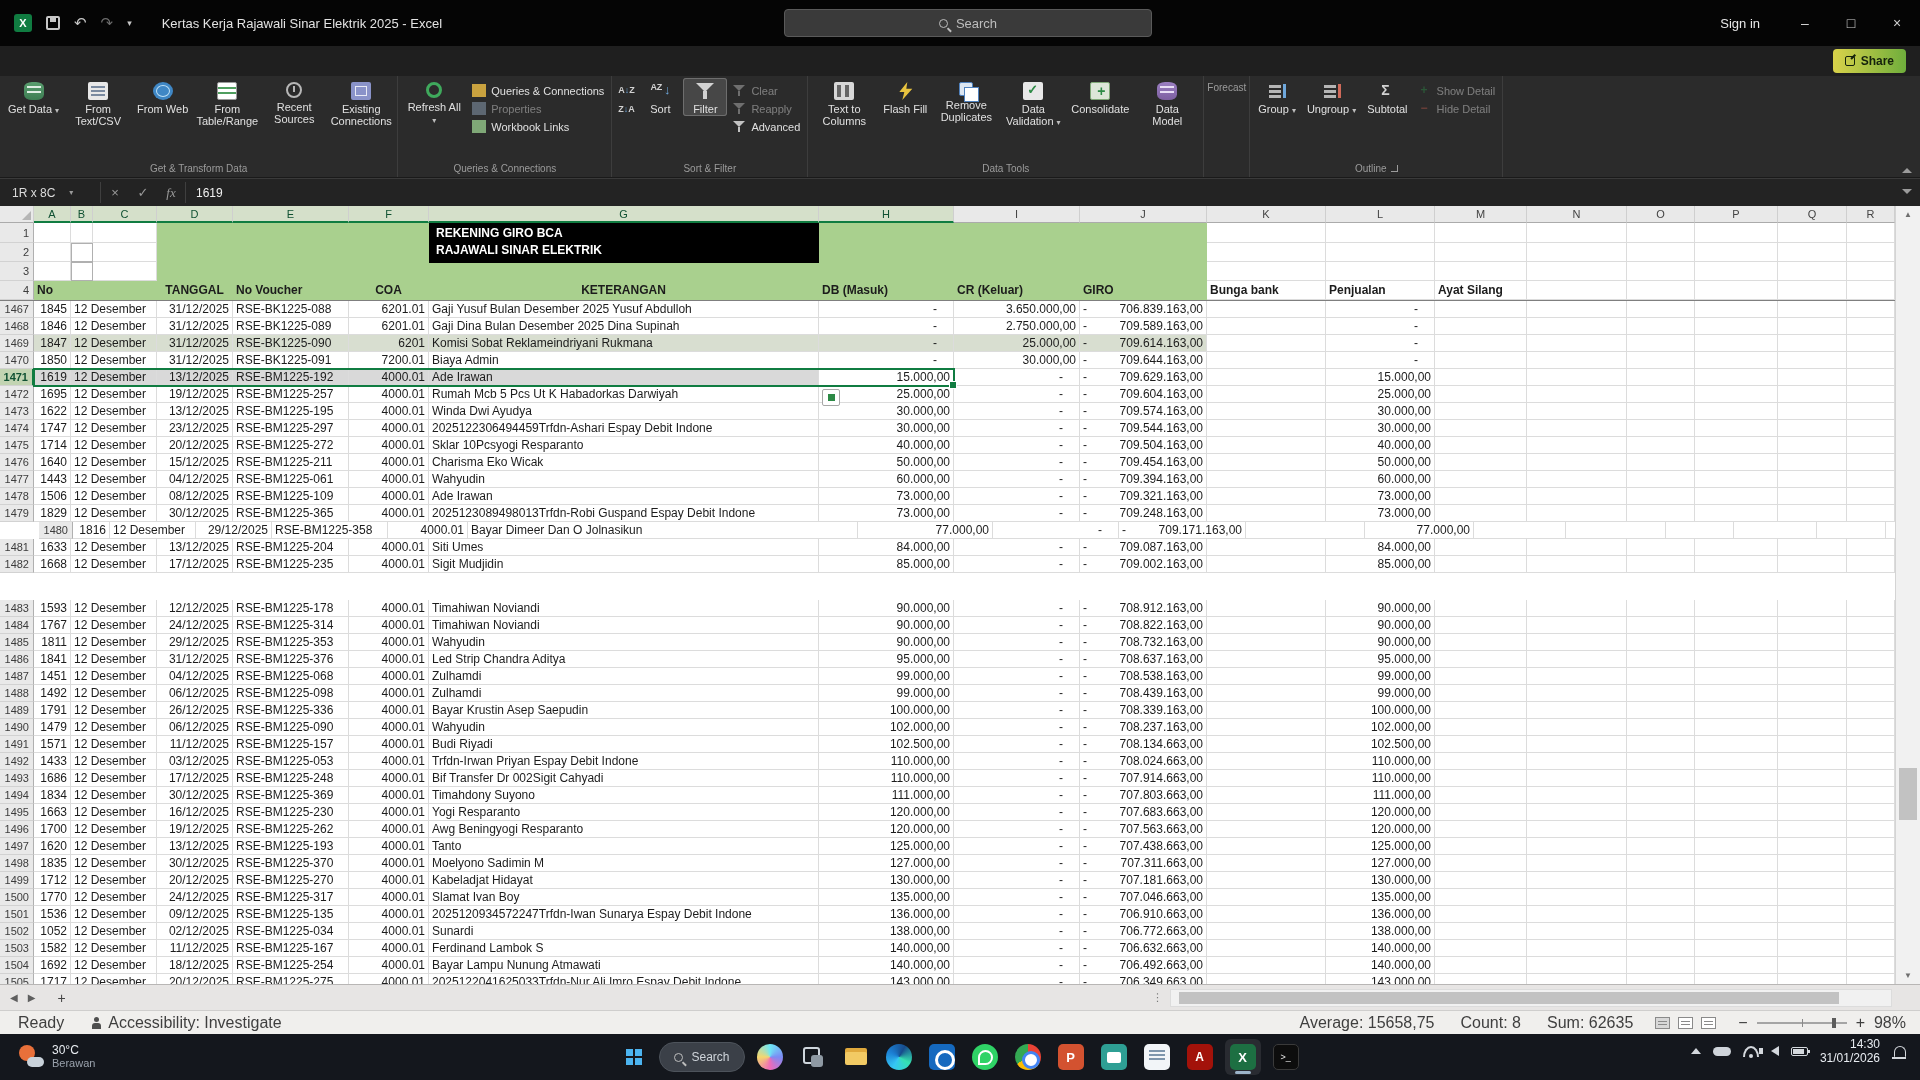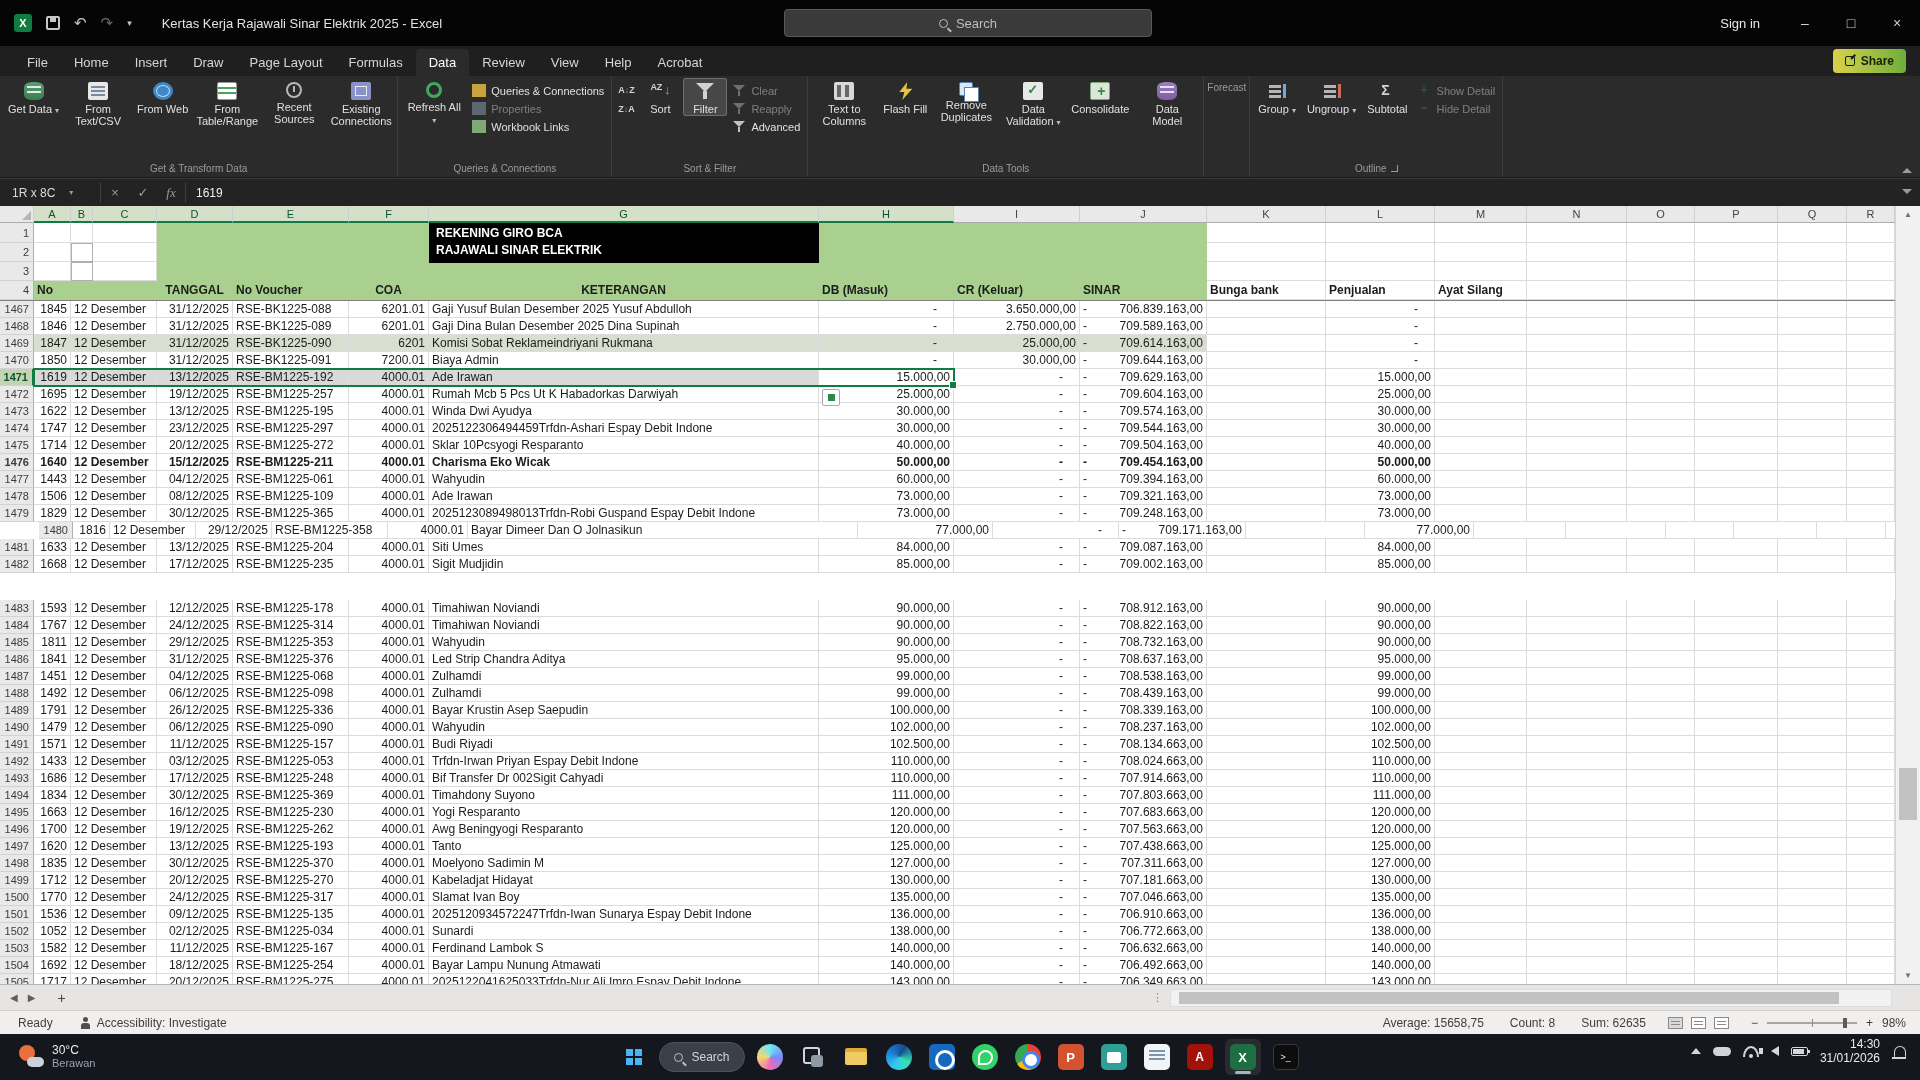--- a/index.html
+++ b/index.html
@@ -145,21 +145,21 @@
   .stabs { display:flex; align-items:stretch; }
   .stab { display:flex; align-items:center; padding:0 12px; border-right:1px solid #c6c4c3; background:#dcdad9; color:#333; }
   .stab.tgreen { background:#3e9b4f; color:#10300f; }
   .stab.tact { background:#fff; color:#0f6b38; font-weight:bold; border-bottom:3px solid #217346; padding:0 16px; }
   .addtab { display:flex; align-items:center; padding:0 12px; color:#444; font-size:14px; }
   .splitter { position:absolute; left:1152px; top:0; bottom:0; display:flex; align-items:center; color:#7a7a7a; font-size:11px; }
   .hscroll { position:absolute; left:1170px; right:28px; top:4px; height:18px; background:#f1f1f1; border:1px solid #dcdcdc; }
   .hthumb { position:absolute; left:8px; width:660px; top:2px; bottom:2px; background:#c2c2c2; }
 
   
-  .statusbar { height:24px; background:#f0efed; border-top:1px solid #cfcecd; display:flex; align-items:center; font-size:12px; color:#3f3f3f; flex:none; }
+  .statusbar { height:24px; background:#f0efed; border-top:1px solid #cfcecd; display:flex; align-items:center; font-size:16px; color:#3f3f3f; flex:none; }
   .sleft { display:flex; align-items:center; gap:26px; padding-left:18px; }
   .accwrap { display:flex; align-items:center; gap:6px; }
   .accic { width:12px; height:12px; position:relative; }
   .accic::before { content:''; position:absolute; left:4px; top:0; width:5px; height:5px; border-radius:50%; background:#4f4f4f; }
   .accic::after { content:''; position:absolute; left:2px; top:6px; width:9px; height:6px; border-radius:3px 3px 0 0; background:#4f4f4f; }
   .sright { margin-left:auto; display:flex; align-items:center; gap:22px; padding-right:14px; }
   .stats { display:flex; gap:26px; }
   .vics { display:flex; gap:8px; }
   .vic { width:15px; height:12px; border:1px solid #8a8a8a; background:#fff; position:relative; }
   .vic.actv { background:#d8d8d8; }
@@ -247,33 +247,20 @@
     </div>
     <div class="tright">
       <span class="signin">Sign in</span>
       <span class="winbtn">–</span>
       <span class="winbtn">□</span>
       <span class="winbtn">×</span>
     </div>
   </div>
 
   <div class="menubar">
-    <div class="mtabs">
-        <div class="mtab">File</div>
-        <div class="mtab">Home</div>
-        <div class="mtab">Insert</div>
-        <div class="mtab">Draw</div>
-        <div class="mtab">Page Layout</div>
-        <div class="mtab">Formulas</div>
-        <div class="mtab act">Data</div>
-        <div class="mtab">Review</div>
-        <div class="mtab">View</div>
-        <div class="mtab">Help</div>
-        <div class="mtab">Acrobat</div>
-      </div>
     <div class="sharebtn">
       <span class="shic"></span>
       <span>Share</span>
     </div>
   </div>
 
   <div class="ribbon">
 
     <div class="rgroup">
       <div class="rgrow">
@@ -537,21 +524,21 @@
           <div class="c rh">4</div>
           <div class="c grn b">No</div>
           <div class="c grn"></div>
           <div class="c grn"></div>
           <div class="c grn b ctr">TANGGAL</div>
           <div class="c grn b">No Voucher</div>
           <div class="c grn b ctr">COA</div>
           <div class="c grn b ctr">KETERANGAN</div>
           <div class="c grn b">DB (Masuk)</div>
           <div class="c grn b">CR (Keluar)</div>
-          <div class="c grn b">SINAR</div>
+          <div class="c grn b">GIRO</div>
           <div class="c b">Bunga bank</div>
           <div class="c b">Penjualan</div>
           <div class="c b">Ayat Silang</div>
           <div class="c "></div>
           <div class="c "></div>
           <div class="c "></div>
           <div class="c "></div>
           <div class="c "></div>
         </div>
         <div class="grow drow" style="height: 17px;">
@@ -754,21 +741,21 @@
           </div>
           <div class="c ck"></div>
           <div class="c cl num">40.000,00</div>
           <div class="c cm"></div>
           <div class="c"></div>
           <div class="c"></div>
           <div class="c"></div>
           <div class="c"></div>
           <div class="c"></div>
         </div>
-        <div class="grow drow" style="height: 17px; font-weight: bold;">
+        <div class="grow drow" style="height: 17px;">
           <div class="c rh">1476</div>
           <div class="c ca num">1640</div>
           <div class="c cb" style="grid-column: span 2;">12 Desember</div>
           <div class="c cd num">15/12/2025</div>
           <div class="c ce">RSE-BM1225-211</div>
           <div class="c cf num">4000.01</div>
           <div class="c cg">Charisma Eko Wicak</div>
           <div class="c ch num">50.000,00</div>
           <div class="c ci num dash">-</div>
           <div class="c cj cjx">

